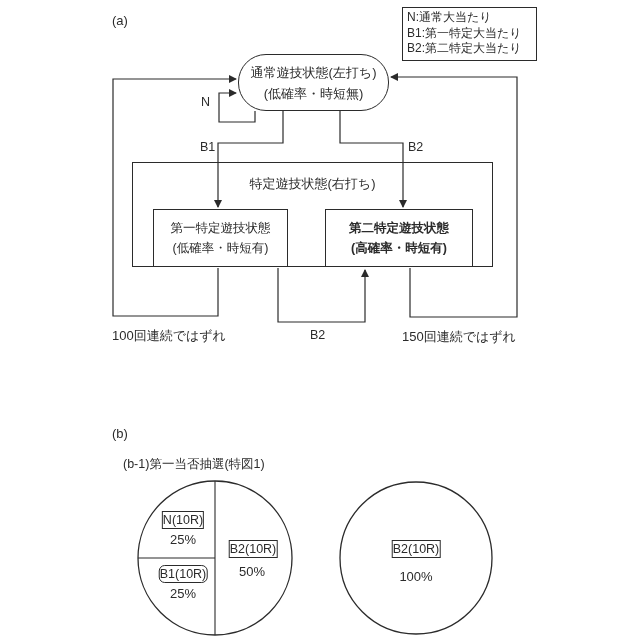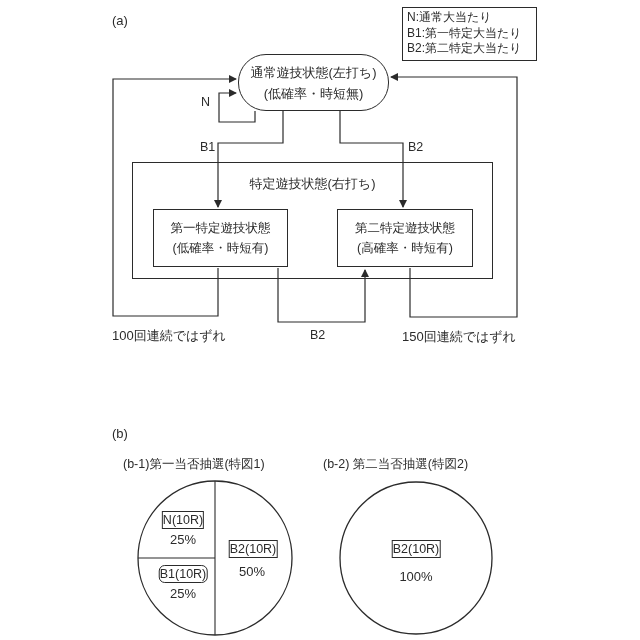--- a/index.html
+++ b/index.html
@@ -49,38 +49,38 @@
   }
   .normal-box {
     left: 238px; top: 54px;
     width: 151px; height: 57px;
     font-size: 13px;
     line-height: 21px;
     border-radius: 28px;
   }
   .special-box {
     left: 132px; top: 162px;
-    width: 361px; height: 117px;
+    width: 361px; height: 105px;
     border: 1.5px solid #2b2b2b;
     background: transparent;
     box-sizing: border-box;
     z-index: 1;
   }
   .special-box-title {
     position: absolute;
     left: 0; right: 0; top: 12px;
     text-align: center;
     font-size: 13px;
   }
   .sub-box {
     font-size: 12.5px;
     line-height: 20px;
   }
   .first-box  { left: 153px; top: 209px; width: 135px; height: 58px; }
-  .second-box { left: 337px; top: 209px; width: 136px; height: 58px; }
+  .second-box { left: 325px; top: 209px; width: 148px; height: 58px; font-weight: bold; }
 
   .edge-label { font-size: 12.5px; }
   .return-label { font-size: 13px; }
 
   .pie-title { font-size: 12.5px; }
 
   .pie-tag {
     border: 1px solid #2b2b2b;
     background: #fff;
     padding: 0 0;
@@ -149,21 +149,20 @@
   <div class="abs txt edge-label" style="left:201px; top:95px;">N</div>
   <div class="abs txt edge-label" style="left:200px; top:140px;">B1</div>
   <div class="abs txt edge-label" style="left:408px; top:140px;">B2</div>
   <div class="abs txt edge-label" style="left:310px; top:328px;">B2</div>
   <div class="abs txt return-label" style="left:112px; top:327px;">100回連続ではずれ</div>
   <div class="abs txt return-label" style="left:402px; top:328px;">150回連続ではずれ</div>
 
   <div class="abs txt section-label" style="left:112px; top:426px;">(b)</div>
 
   <div class="abs txt pie-title" style="left:123px; top:456px;">(b-1)第一当否抽選(特図1)</div>
-  <div class="abs txt pie-title" style="left:323px; top:456px;">(b-2) 第二当否抽選(特図2)</div>
 
   <div class="abs txt pie-tag" style="left:183px; top:511px;">N(10R)</div>
   <div class="abs txt pie-pct" style="left:183px; top:532px;">25%</div>
   <div class="abs txt pie-tag" style="left:183px; top:565px;border-radius:6px;">B1(10R)</div>
   <div class="abs txt pie-pct" style="left:183px; top:586px;">25%</div>
   <div class="abs txt pie-tag" style="left:253px; top:540px;">B2(10R)</div>
   <div class="abs txt pie-pct" style="left:252px; top:564px;">50%</div>
 
   <div class="abs txt pie-tag" style="left:416px; top:540px;">B2(10R)</div>
   <div class="abs txt pie-pct" style="left:416px; top:562px;margin-top:7px;">100%</div>

